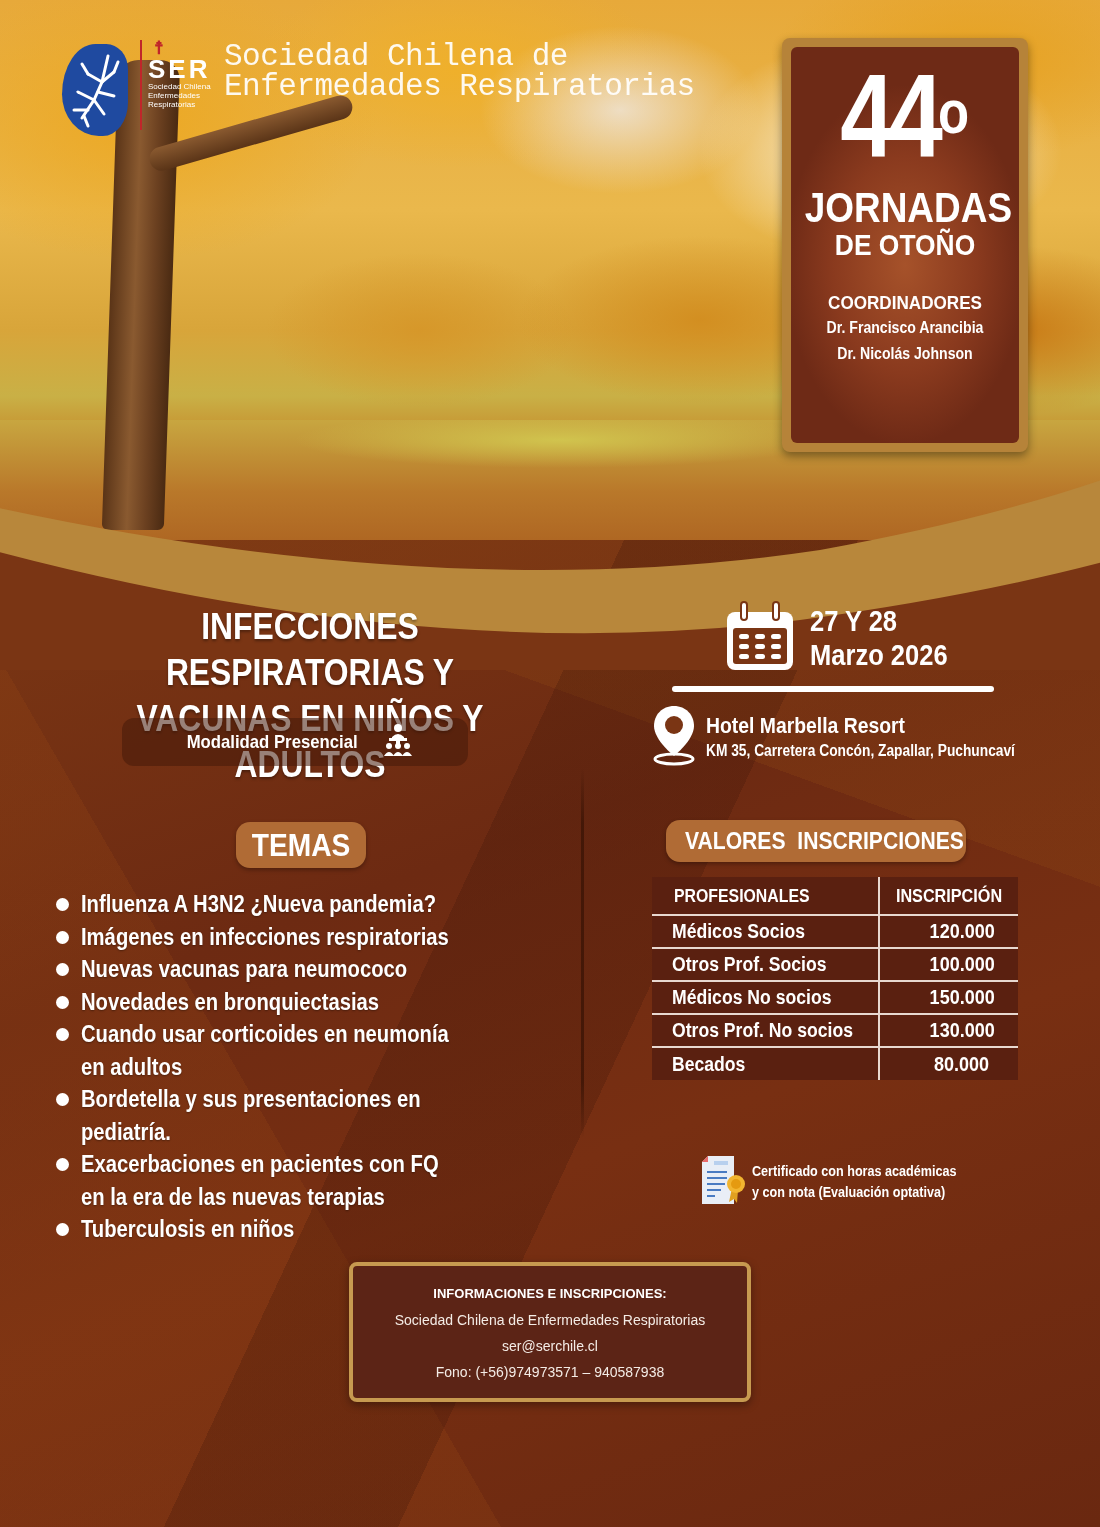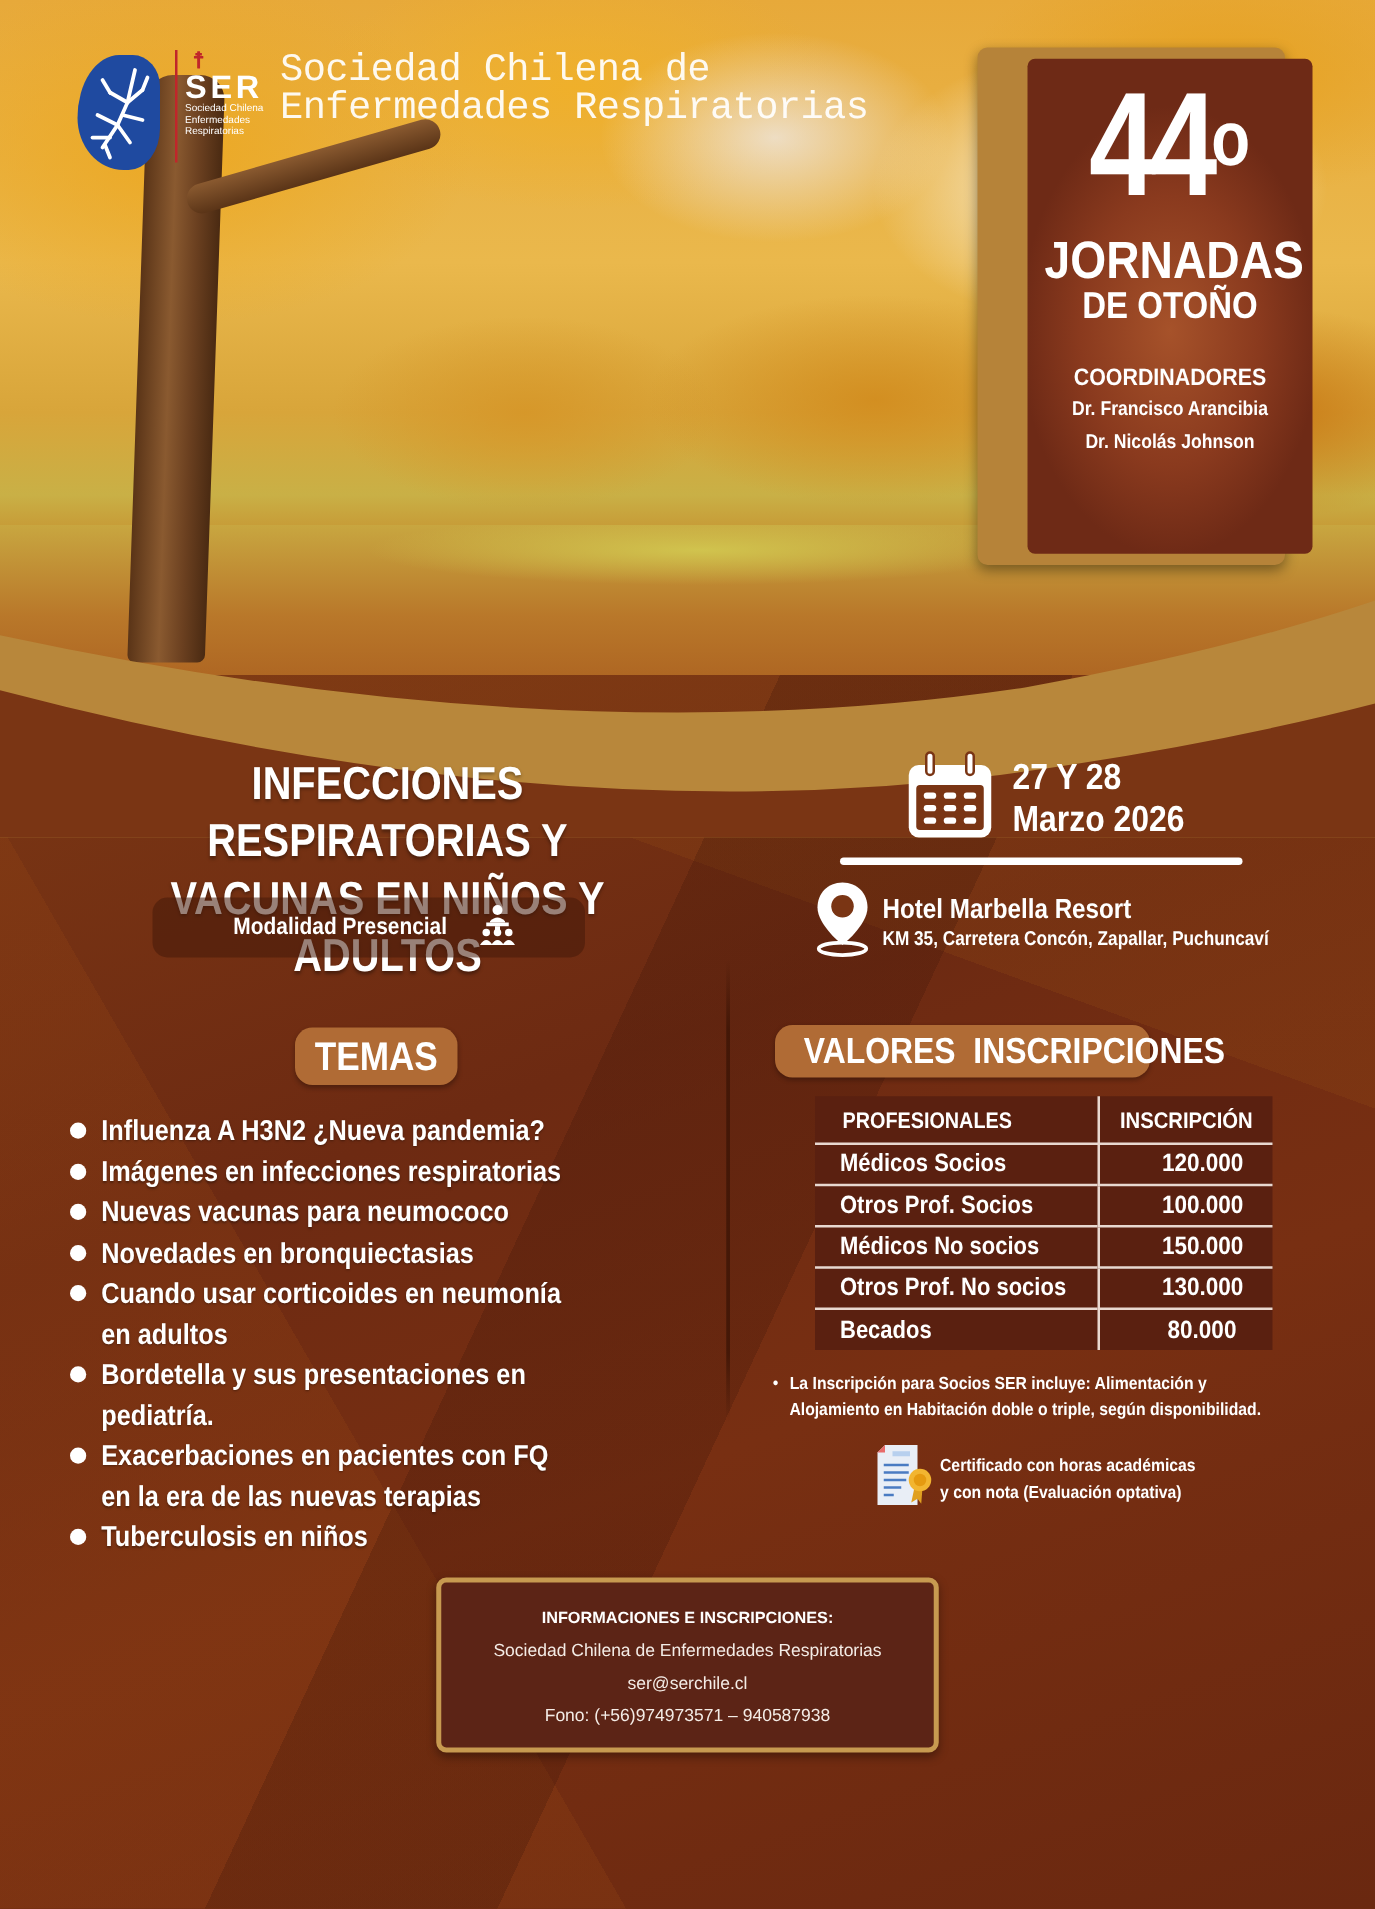--- a/index.html
+++ b/index.html
@@ -80,21 +80,21 @@
 
   
   .title-card {
     position: absolute; left: 782px; top: 38px; width: 246px; height: 414px;
     background: #b68339; border-radius: 8px; padding: 9px;
     box-shadow: 0 4px 10px rgba(0,0,0,0.4);
   }
   .title-card-inner {
     width: 100%; height: 100%; border-radius: 6px;
     background: radial-gradient(ellipse 120px 180px at 50% 55%, #a6522a 0%, #8a3a1e 60%, #6e2a16 100%);
-    text-align: center; position: relative; margin-left: 31px;
+    text-align: center; position: relative;
   }
   .big-num {
     font-size: 118px; font-weight: bold; line-height: 118px; letter-spacing: -6px;
     padding-top: 10px; transform: scaleX(0.82); display: inline-block;
   }
   .big-num sup { font-size: 62px; vertical-align: top; position: relative; top: -4px; letter-spacing: 0; }
   .jornadas { font-size: 42px; font-weight: bold; line-height: 42px; margin-top: 12px; transform: scaleX(0.88); }
   .otono { font-size: 30px; font-weight: bold; line-height: 32px; transform: scaleX(0.88); }
   .coord-label { font-size: 19px; font-weight: bold; margin-top: 30px; line-height: 24px; transform: scaleX(0.9); }
   .coord-name { font-size: 16px; font-weight: bold; line-height: 26px; transform: scaleX(0.88); }
@@ -136,21 +136,21 @@
   .temas-list li {
     position: relative; padding-left: 25px; font-size: 23px; font-weight: bold; line-height: 32.5px;
     text-shadow: 0 1px 2px rgba(0,0,0,0.35);
   }
   .temas-list li span { display: inline-block; transform: scaleX(0.88); transform-origin: left center; white-space: nowrap; }
   .temas-list li::before {
     content: ""; position: absolute; left: 0; top: 10px; width: 13px; height: 13px; border-radius: 50%; background: #fff;
   }
 
   
-  .valores-pill { position: absolute; left: 620px; top: 820px; width: 300px; height: 42px; font-size: 29px; line-height: 42px; }
+  .valores-pill { position: absolute; left: 666px; top: 820px; width: 300px; height: 42px; font-size: 24px; line-height: 42px; }
   .valores-pill span, .pill span { display: inline-block; transform: scaleX(0.88); }
   .price-table {
     position: absolute; left: 652px; top: 877px; width: 366px;
     background: #5a2010; border-collapse: collapse;
   }
   .price-table th, .price-table td { font-weight: bold; color: #fff; height: 33px; }
   .price-table th { font-size: 18px; height: 38px; padding-top: 2px; }
   .price-table td { font-size: 20px; padding-left: 26px; }
   .price-table th:first-child, .price-table td:first-child { text-align: left; padding-left: 22px; width: 222px; border-right: 2px solid #e8d8d0; }
   .price-table td:first-child { padding-left: 20px; }
@@ -355,26 +355,20 @@
         <td><span class="cell-txt">Otros Prof. No socios</span></td>
         <td><span class="cell-num">130.000</span></td>
       </tr>
       <tr>
         <td><span class="cell-txt">Becados</span></td>
         <td><span class="cell-num">80.000</span></td>
       </tr>
     </tbody>
   </table>
 
-  <div class="note">
-    <div class="note-inner">
-      <span>La Inscripción para Socios SER incluye: Alimentación y</span><br>
-      <span style="padding-left:15px">Alojamiento en Habitación doble o triple, según disponibilidad.</span>
-    </div>
-  </div>
 
   <div class="cert">
     <span>
       <svg width="50" height="52" viewBox="0 0 50 52">
         <path d="M4,8 L10,2 L36,2 L36,50 L4,50 Z" fill="#e9eef6"></path>
         <path d="M4,8 L10,2 L10,8 Z" fill="#e86a6a"></path>
         <rect x="16" y="7" width="14" height="4" fill="#b8d0ee"></rect>
         <g fill="#4a7bc2">
           <rect x="9" y="17" width="20" height="2"></rect>
             <rect x="9" y="23" width="20" height="2"></rect>

